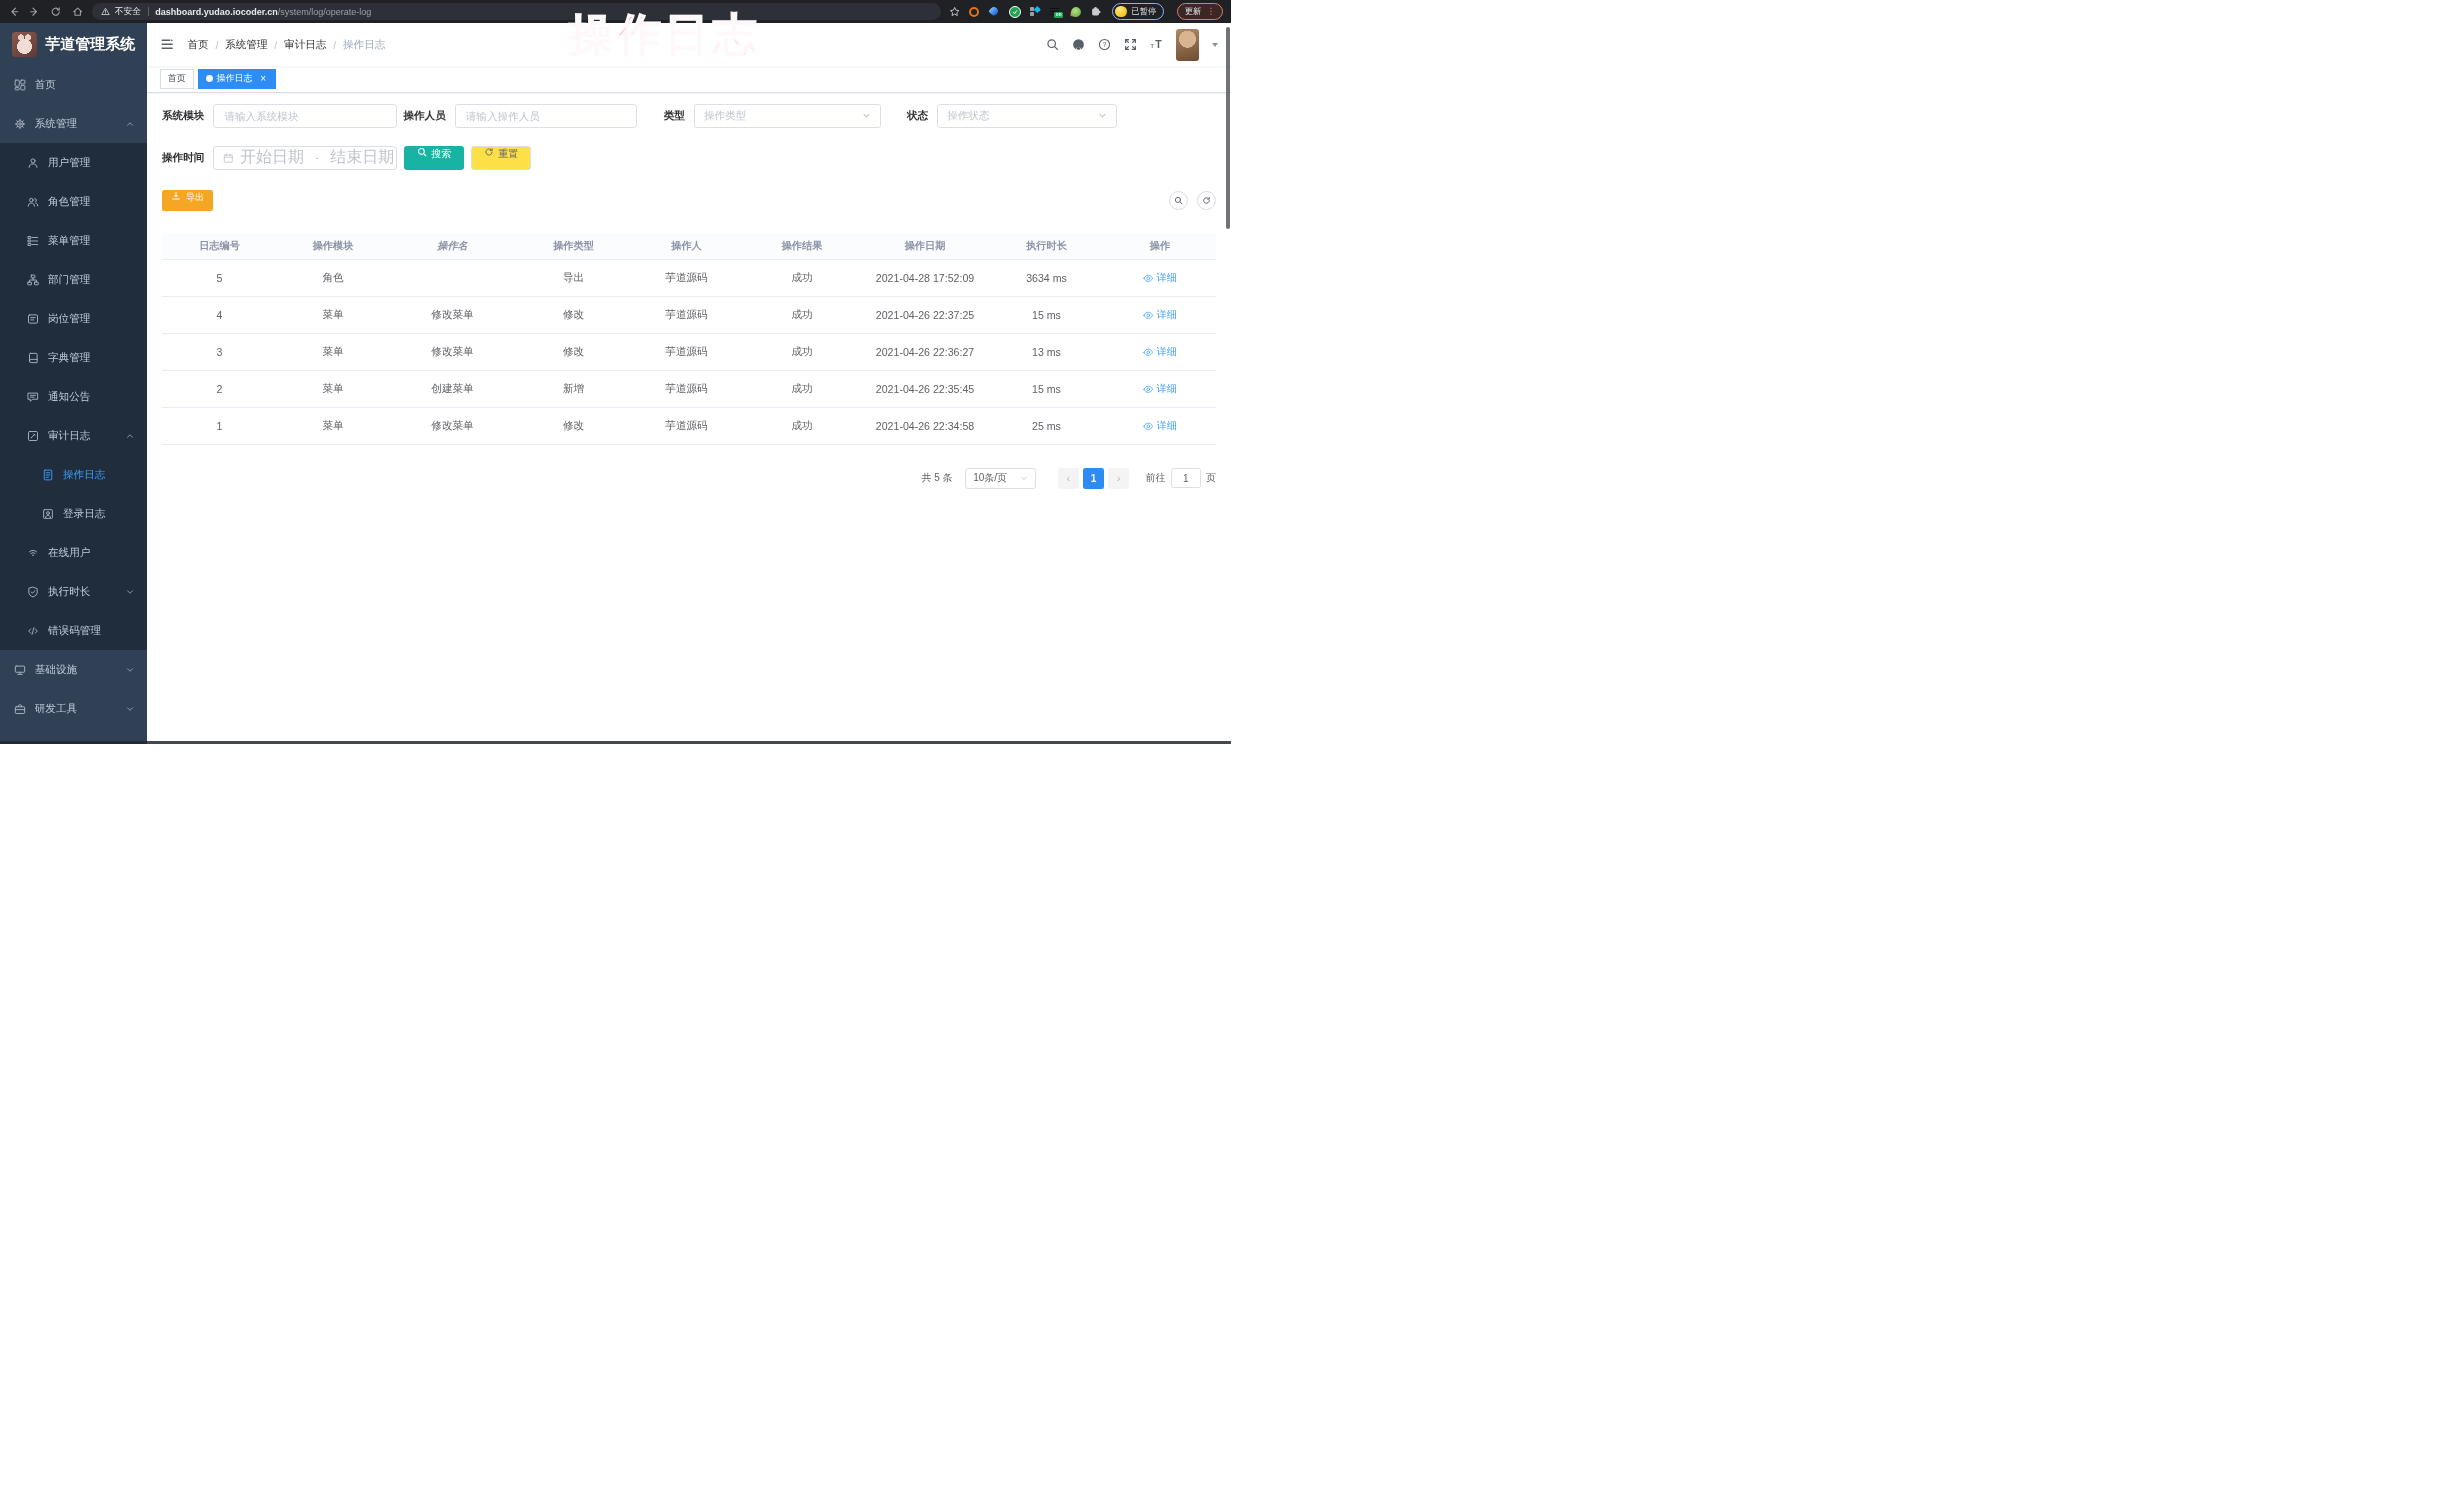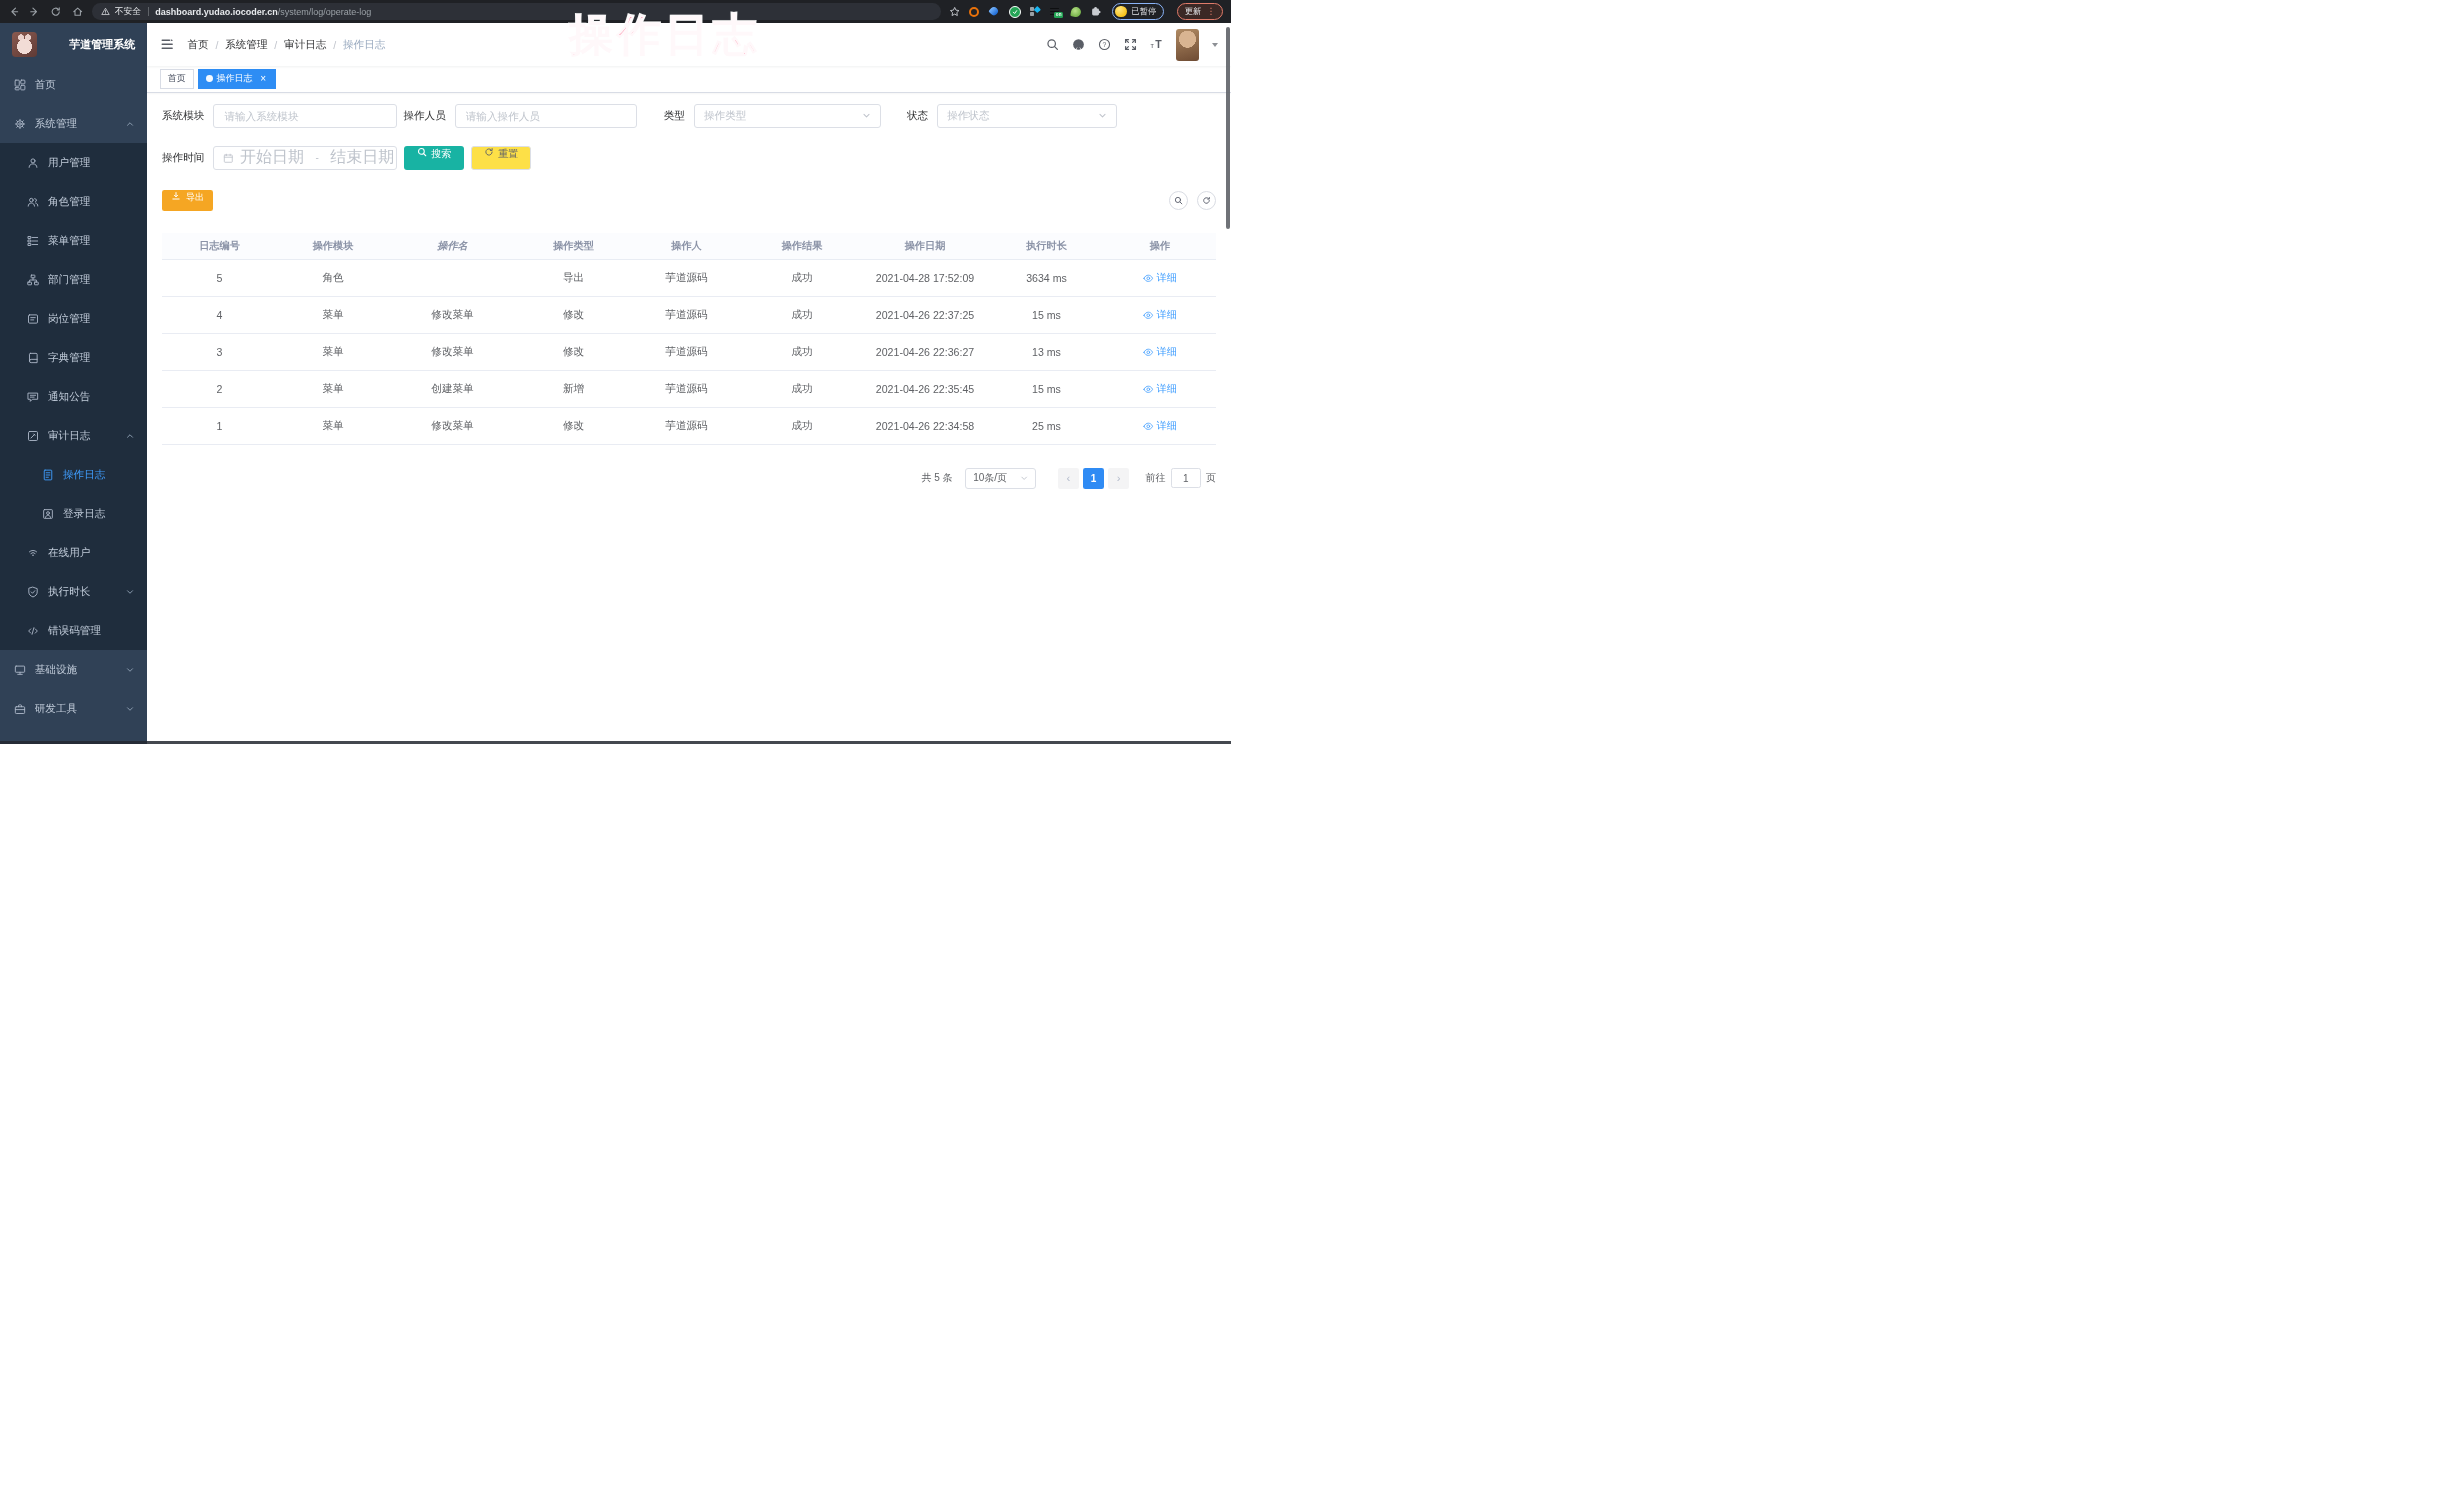--- a/index.html
+++ b/index.html
@@ -44,21 +44,21 @@
   .app { display:flex; height:721px; }
 
   
   .sidebar { width:147px; flex:none; background:var(--sidebar-bg); overflow:hidden; }
   .logo-row { height:42px; display:flex; align-items:center; padding-left:12px; gap:8.3px; }
   .logo-img { width:25px; height:25px; border-radius:3.8px; flex:none;
      background: radial-gradient(circle at 50% 58%, #f2dcd6 0 38%, transparent 39%),
                  radial-gradient(circle at 36% 22%, #ecd2cd 0 12%, transparent 13%),
                  radial-gradient(circle at 64% 22%, #ecd2cd 0 12%, transparent 13%),
                  linear-gradient(145deg,#8a5a50,#5f3a35); }
-  .logo-title { color:#fff; font-size:11px; font-weight:bold; white-space:nowrap;margin-left:24px; }
+  .logo-title { color:#fff; font-size:15px; font-weight:bold; white-space:nowrap; }
   .menu-item { height:39px; display:flex; align-items:center; position:relative; cursor:pointer; color:#c0cbd9; font-size:10.6px; }
   .menu-item .ic { width:12px; height:12px; color:#aeb9c9; margin-right:9px; flex:none; }
   .menu-item.lv-top { padding-left:13.7px; }
   .menu-item.lv-sub { padding-left:27px; background:var(--submenu-bg); }
   .menu-item.lv-sub2 { padding-left:42px; background:var(--submenu-bg); }
   .menu-item.active, .menu-item.active .ic { color:var(--link); }
   .menu-item .chev { position:absolute; right:12px; margin:0; width:10px; height:10px; color:#8fa0b3; }
   .mi-label { white-space:nowrap; }
 
   
@@ -79,21 +79,21 @@
   .tag { height:20.5px; display:flex; align-items:center; gap:3.8px; border:0.8px solid #d8dce5; background:#fff; color:#495060; font-size:9px; padding:0 6.8px; cursor:pointer; white-space:nowrap; }
   .tag.active { background:var(--tag-active); border-color:var(--tag-active); color:#fff; }
   .tag-dot { width:6.8px; height:6.8px; border-radius:50%; background:#fff; opacity:.95; }
   .tag-close { font-size:10px; line-height:1; margin-left:1.5px; width:10.6px; height:10.6px; display:flex; align-items:center; justify-content:center; border-radius:50%; }
 
   .content { flex:1; padding:11.4px 15px 0 15px; position:relative; background:#fff; }
 
   
   .filter-row { display:flex; align-items:center; }
   .filter-row.r2 { margin-top:18px; }
-  .f-label { font-size:10.6px; font-weight:normal; color:#303133; margin-right:9px; white-space:nowrap; }
+  .f-label { font-size:10.6px; font-weight:bold; color:#303133; margin-right:9px; white-space:nowrap; }
   .el-input { height:24px; border:0.8px solid #dcdfe6; border-radius:3px; padding:0 10px; font-size:10.6px; color:#606266; outline:none; background:#fff; font-family:inherit; }
   .el-input::placeholder { color:#bfc4cc; }
   .in-module { width:184px; }
   .in-operator { width:182px; }
   .ml8{margin-left:6px;} .ml36{margin-left:27px;} .ml34{margin-left:26px;}
   .el-select { height:24px; border:0.8px solid #dcdfe6; border-radius:3px; display:flex; align-items:center; padding:0 9px; cursor:pointer; background:#fff; justify-content:space-between; }
   .sel-type { width:187px; } .sel-status { width:180px; }
   .sel-ph { font-size:10.6px; color:#bfc4cc; }
   .sel-chev { width:9px; height:9px; color:#c0c4cc; }
   .date-box { width:184px; height:24px; border:0.8px solid #dcdfe6; border-radius:3px; display:flex; align-items:center; padding:0 8.3px; gap:6.8px; cursor:pointer; background:#fff; }

